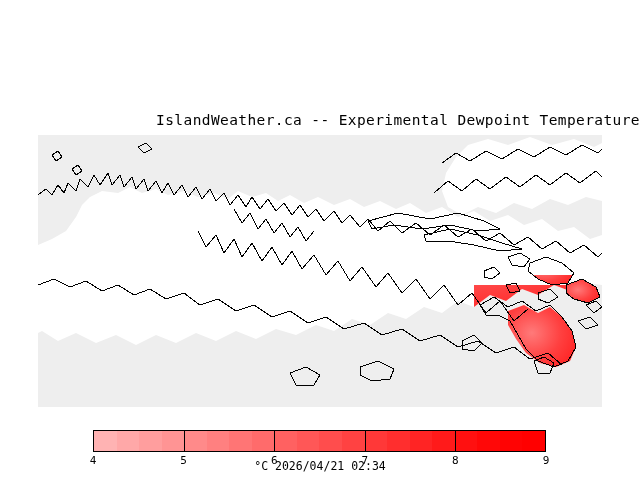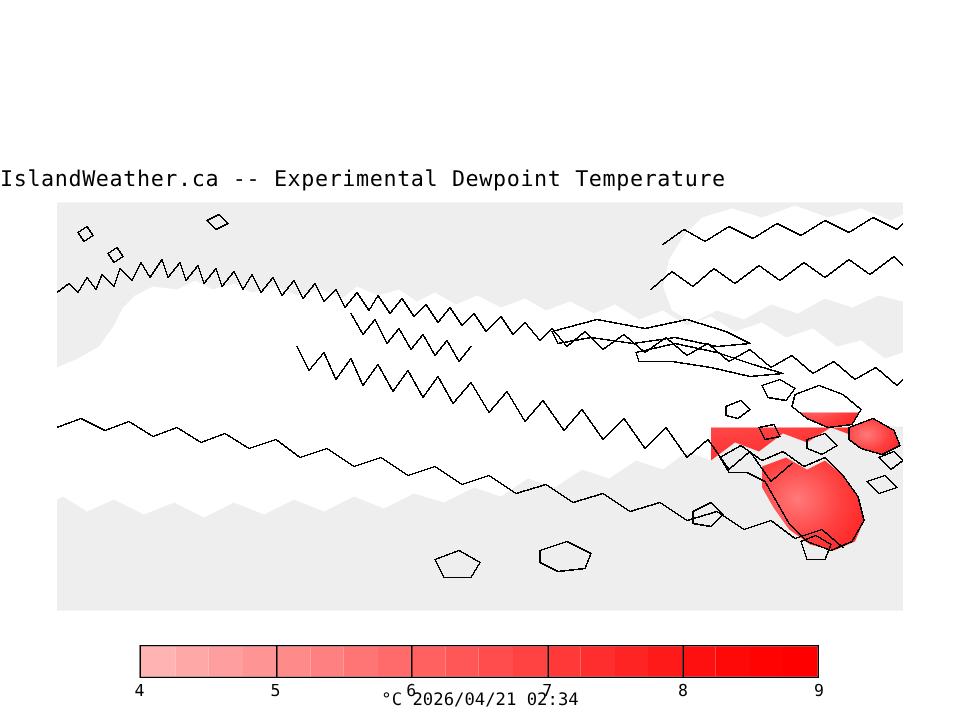--- a/index.html
+++ b/index.html
@@ -21,21 +21,21 @@
     width: 640px;
     height: 480px;
     background: #ffffff;
   }
 
   #map-title {
     position: absolute;
     left: 0;
     top: 112px;
     width: 640px;
-    text-align: left;
+    text-align: right;
     font-family: "DejaVu Sans Mono", "Liberation Mono", monospace;
     font-size: 14.5px;
     letter-spacing: 0.4px;
     color: #000000;
     white-space: nowrap;
   }
 
   
   #map-panel {
     position: absolute;

